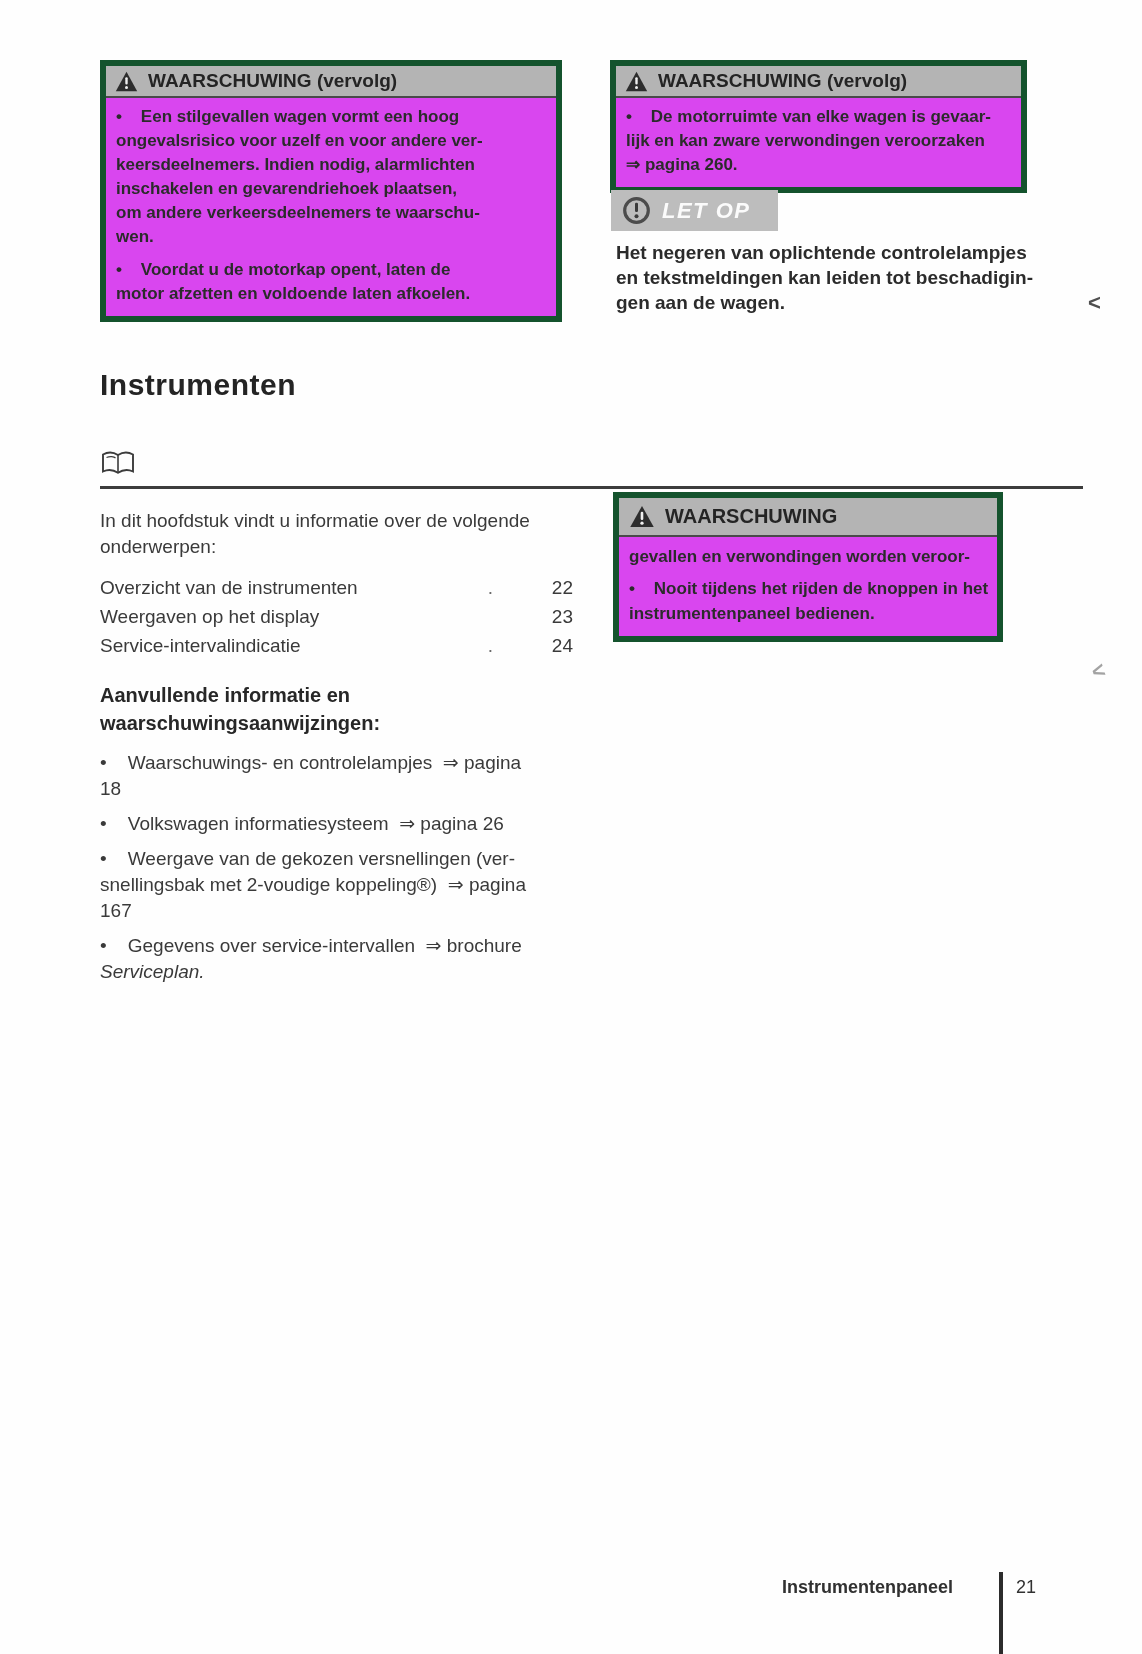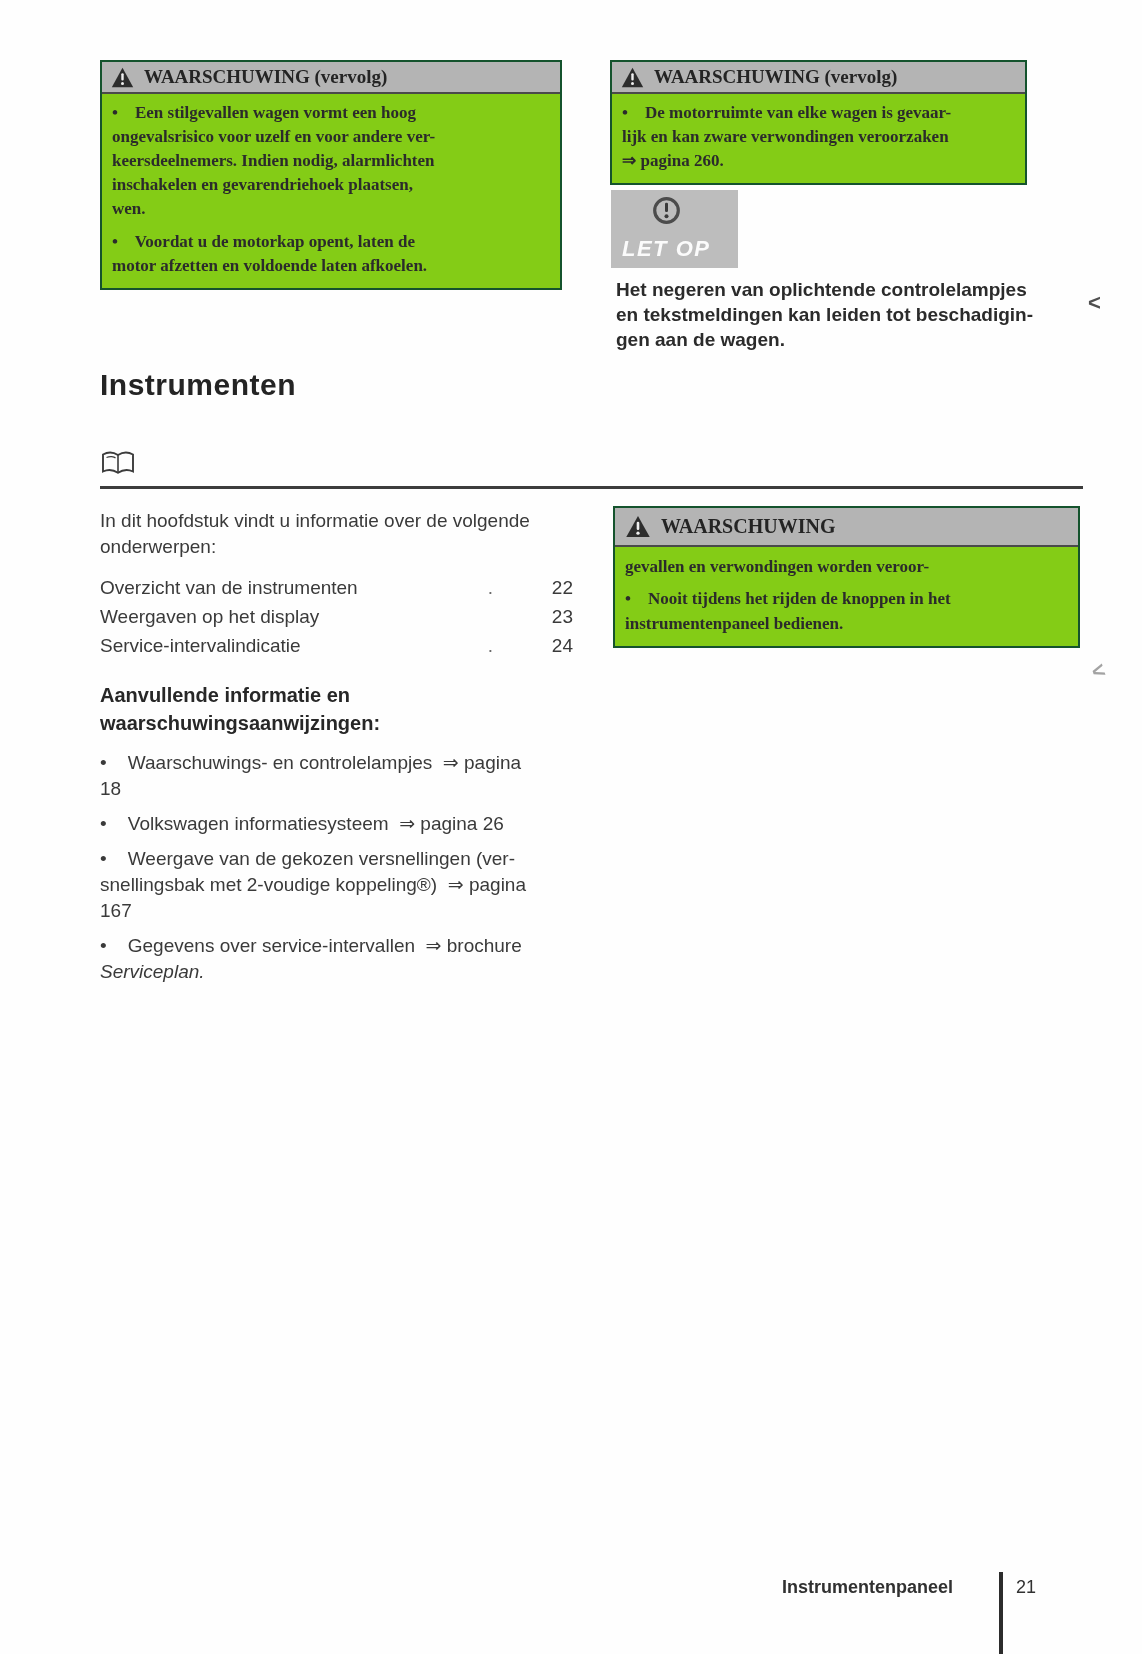--- a/index.html
+++ b/index.html
@@ -2,38 +2,38 @@
 <html><head>
 <meta charset="utf-8">
 <style>
   html,body { margin:0; padding:0; background:#e8e8e8; }
   .page {
     position:relative; width:1142px; height:1654px; margin:0 auto;
     background:#fefefe; overflow:hidden;
     font-family:"Liberation Sans", sans-serif; color:#333;
   }
   
-  .warnbox { position:absolute; box-sizing:border-box; border:2px solid #14532d; background:#84cc16;font-family:Liberation Serif, serif; }
+  .warnbox { position:absolute; box-sizing:border-box; border:6px solid #14532d; background:#d946ef; }
   .warnhead {
     display:flex; align-items:center; gap:10px;
     background:#b4b4b4; border-bottom:2px solid #4a4a4a;
     padding:4px 9px; font-weight:bold; font-size:19px; color:#242424;
   }
   .warnhead.big { padding:7px 10px; font-size:20px; }
   .warnbody { padding:7px 10px 10px; font-weight:bold; font-size:17px; line-height:24px; color:#2b2b2b; }
   .warnbody.lh25 { line-height:25px; }
   .lines > div { white-space:pre; }
   .bullet-block + .bullet-block { margin-top:9px; }
   .gap-top { margin-top:7px; }
 
   
   .notice { position:absolute; }
   .badge {
     display:inline-flex; align-items:center; gap:11px;
-    background:#bdbdbd; padding:6px 28px 6px 11px; margin-left:7px;flex-direction:column;
+    background:#bdbdbd; padding:6px 28px 6px 11px; margin-left:7px;
   }
   .badge-label { font-size:22px; font-weight:bold; font-style:italic; color:#fbfbfb; letter-spacing:1.5px; }
   .notice-body { margin-top:9px; font-weight:bold; font-size:19px; line-height:25px; color:#2b2b2b;margin-left:12px; }
 
   
   .mark { position:absolute; font-size:22px; font-weight:bold; color:#4f4f4f; }
   .mark.faint { color:#a3a3a3; transform:rotate(-18deg); }
 
   
   .chapter-title { position:absolute; left:100px; top:368px; font-size:30px; font-weight:bold; color:#242424; letter-spacing:0.5px; }
@@ -78,20 +78,21 @@
           </svg>
       </span>
       <span>WAARSCHUWING (vervolg)</span>
     </div>
     <div class="warnbody">
       <div class="lines bullet-block">
           <div>•    Een stilgevallen wagen vormt een hoog</div>
           <div>ongevalsrisico voor uzelf en voor andere ver-</div>
           <div>keersdeelnemers. Indien nodig, alarmlichten</div>
           <div>inschakelen en gevarendriehoek plaatsen,</div>
+          <div>om andere verkeersdeelnemers te waarschu-</div>
           <div>wen.</div>
         </div>
       <div class="lines bullet-block">
           <div>•    Voordat u de motorkap opent, laten de</div>
           <div>motor afzetten en voldoende laten afkoelen.</div>
         </div>
     </div>
   </div>
 
   <div class="warnbox" style="left:610px; top:60px; width:417px;">
@@ -189,21 +190,21 @@
           <div>snellingsbak met 2-voudige koppeling®)  ⇒ pagina</div>
           <div>167</div>
         </div>
       <div class="lines bullet-block">
           <div>•    Gegevens over service-intervallen  ⇒ brochure</div>
           <div class="italic">Serviceplan.</div>
         </div>
     </div>
   </div>
 
-  <div class="warnbox" style="left:613px; top:506px; width:467px;">
+  <div class="warnbox" style="left:613px; top:492px; width:390px;">
     <div class="warnhead big">
       <span class="icon">
         <svg width="26" height="23" viewBox="0 0 23 21">
             <path d="M11.5 0.8 L22.2 20.2 H0.8 Z" fill="#2d2d2d"></path>
             <rect x="10.3" y="6.2" width="2.4" height="7.4" rx="1.1" fill="#efefef"></rect>
             <circle cx="11.5" cy="16.6" r="1.5" fill="#efefef"></circle>
           </svg>
       </span>
       <span>WAARSCHUWING</span>
     </div>

